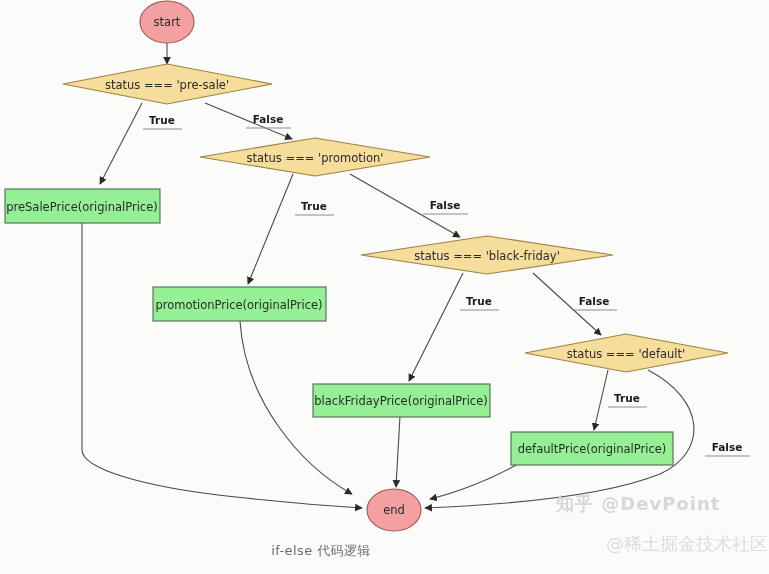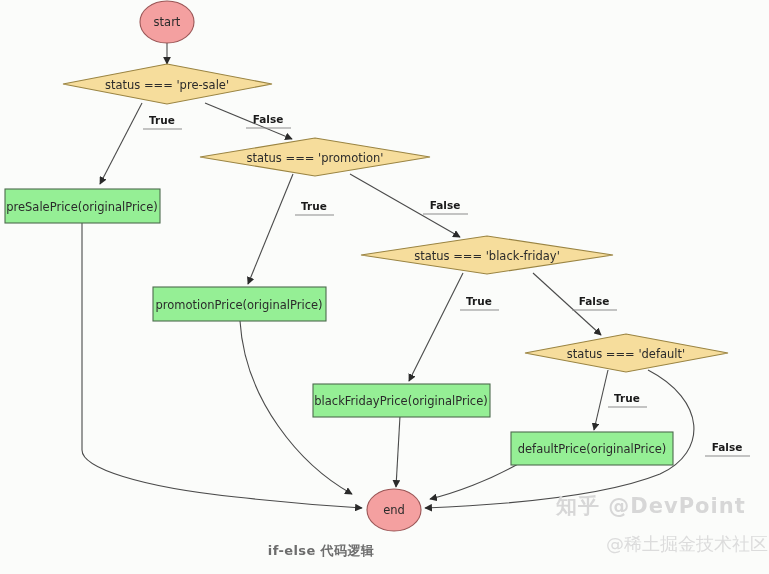--- a/index.html
+++ b/index.html
@@ -68,33 +68,32 @@
   .caption {
     position: absolute;
     left: 0;
     top: 542px;
     width: 642px;
     text-align: center;
     font-family: "DejaVu Sans", "Liberation Sans", sans-serif;
     font-size: 13px;
     color: #6d6d6d;
     letter-spacing: 0.4px;
-    font-weight: bold;
   }
   .watermark {
     position: absolute;
     font-family: "DejaVu Sans", "Liberation Sans", sans-serif;
     color: #d7d7d7;
     white-space: nowrap;
     user-select: none;
   }
   .watermark-primary {
     left: 556px;
     top: 492px;
-    font-size: 21px;
+    font-size: 18px;
     font-weight: bold;
     letter-spacing: 1px;
   }
   .watermark-secondary {
     left: 606px;
     top: 532px;
     font-size: 18px;
     color: #dcdcdc;
   }
 </style>

